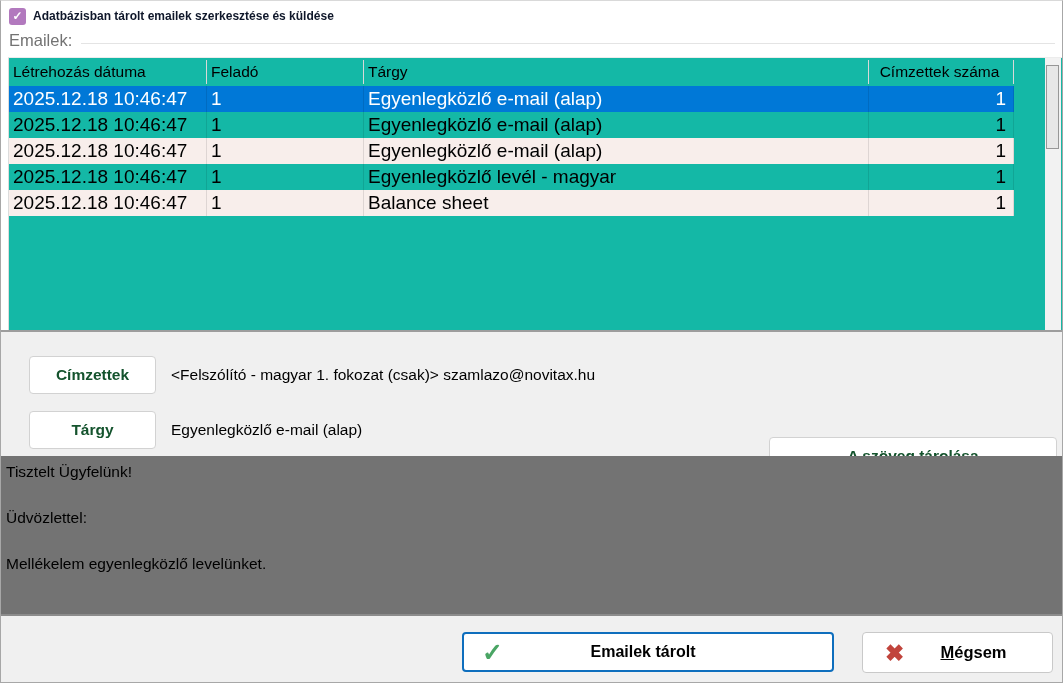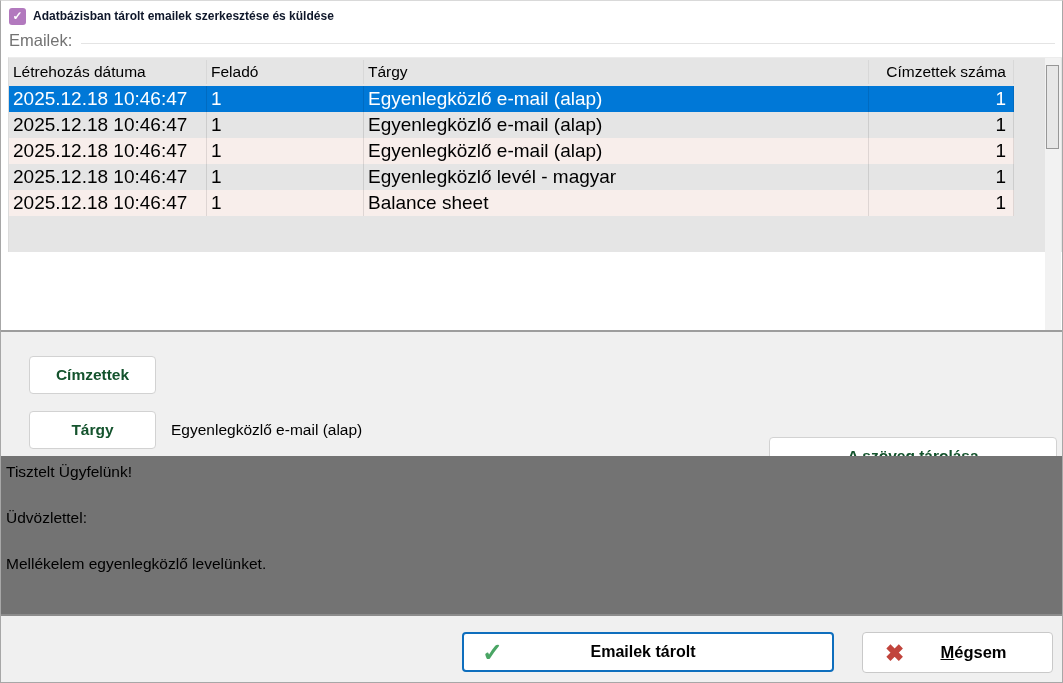--- a/index.html
+++ b/index.html
@@ -12,33 +12,33 @@
   
   .checkbox-row { position:absolute; left:8px; top:6px; height:18px; display:flex; align-items:center; gap:7px; }
   .checkbox { width:17px; height:17px; background:#b279be; border-radius:3px; color:#fff;
               font-size:12px; font-weight:bold; line-height:17px; text-align:center; }
   .checkbox-label { font-size:12px; font-weight:bold; color:#0f172a; }
   
   .group-row { position:absolute; left:8px; top:30px; right:7px; display:flex; align-items:center; gap:9px; }
   .group-label { font-size:16.5px; color:#737373; white-space:nowrap; }
   .group-line { flex:1; border-top:1px solid #e4e4e4; margin-top:5px; }
   
-  .table { position:absolute; left:7px; top:56px; width:1054px; height:195px; background:#e5e5e5;
+  .table { position:absolute; left:7px; top:56px; width:1054px; height:273px; background:#14b8a6;
            border-left:1px solid #dcdcdc; border-top:1px solid #ececec; }
   .thead { display:flex; height:28px; align-items:center; width:1005px; }
   .hcell { font-size:15.5px; padding:0 4px; border-right:1px solid #d8d8d8; height:24px; line-height:24px;
            white-space:nowrap; overflow:hidden; }
   .rows { width:1005px; }
   .row { display:flex; height:26px; line-height:26px; font-size:19px; width:1005px;justify-content:center; }
   .rows .row:nth-child(odd) { background:#f8eeeb; }
   .rows .row.selected { background:#0078d7; color:#fff; }
   .cell { padding:0 4px; border-right:1px solid rgba(0,0,0,0.10); white-space:nowrap; overflow:hidden; }
   .c1 { width:198px; } .c2 { width:157px; } .c3 { width:505px; }
   .c4 { width:145px; text-align:right; padding-right:7px; }
-  .hcell.c1 { width:198px; } .hcell.c2 { width:157px; } .hcell.c3 { width:505px; } .hcell.c4 { width:145px; text-align:right; }
+  .hcell.c1 { width:198px; } .hcell.c2 { width:157px; } .hcell.c3 { width:505px; } .hcell.c4 { width:145px; text-align:center; }
   
   .scrollbar { position:absolute; left:1044px; top:57px; width:16px; height:272px; background:#f2f2f2; }
   .scroll-thumb { position:absolute; left:1px; top:7px; width:13px; height:84px; background:#e7e7e7;
                   border:1px solid #979797; }
   .divider1 { position:absolute; left:0; top:329px; width:100%; height:2px; background:#9d9d9d; }
   .panel { position:absolute; left:0; top:331px; width:100%; height:352px; background:#f0f0f0; }
   
   .detail-btn { position:absolute; background:#fff; border:1px solid #d2d2d2; border-radius:4px;
                 font-weight:bold; font-size:15.5px; color:#14532d;
                 display:flex; align-items:center; justify-content:center; cursor:default; }
@@ -122,20 +122,21 @@
   </div>
 
   <div class="scrollbar">
     <div class="scroll-thumb"></div>
   </div>
 
   <div class="divider1"></div>
   <div class="panel"></div>
 
   <div class="detail-btn btn-recipients">Címzettek</div>
+  <div class="detail-value recipients-value">&lt;Felszólító - magyar 1. fokozat (csak)&gt; szamlazo@novitax.hu</div>
 
   <div class="detail-btn btn-subject">Tárgy</div>
   <div class="detail-value subject-value">Egyenlegközlő e-mail (alap)</div>
 
   <div class="detail-btn btn-store">A szöveg tárolása</div>
 
   <div class="body-area">
     <p>Tisztelt Ügyfelünk!</p>
     <p>Üdvözlettel:</p>
     <p>Mellékelem egyenlegközlő levelünket.</p>

